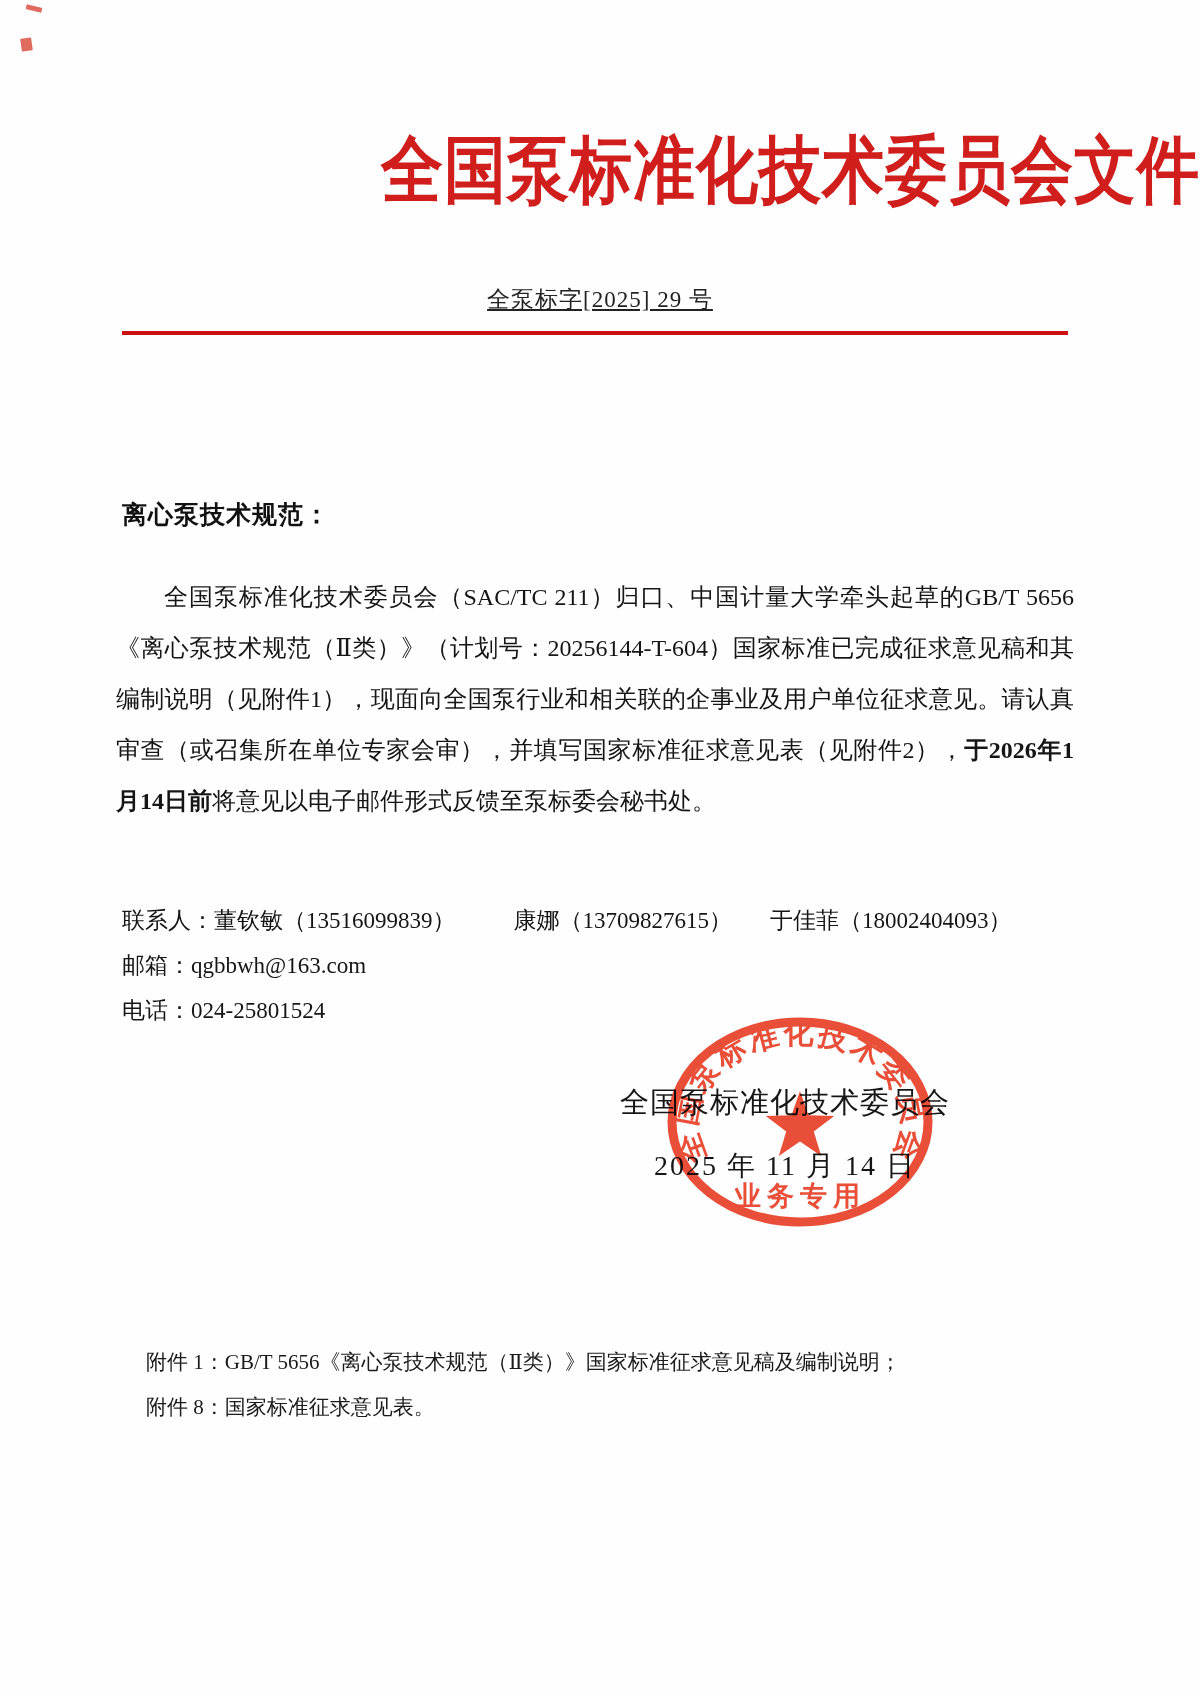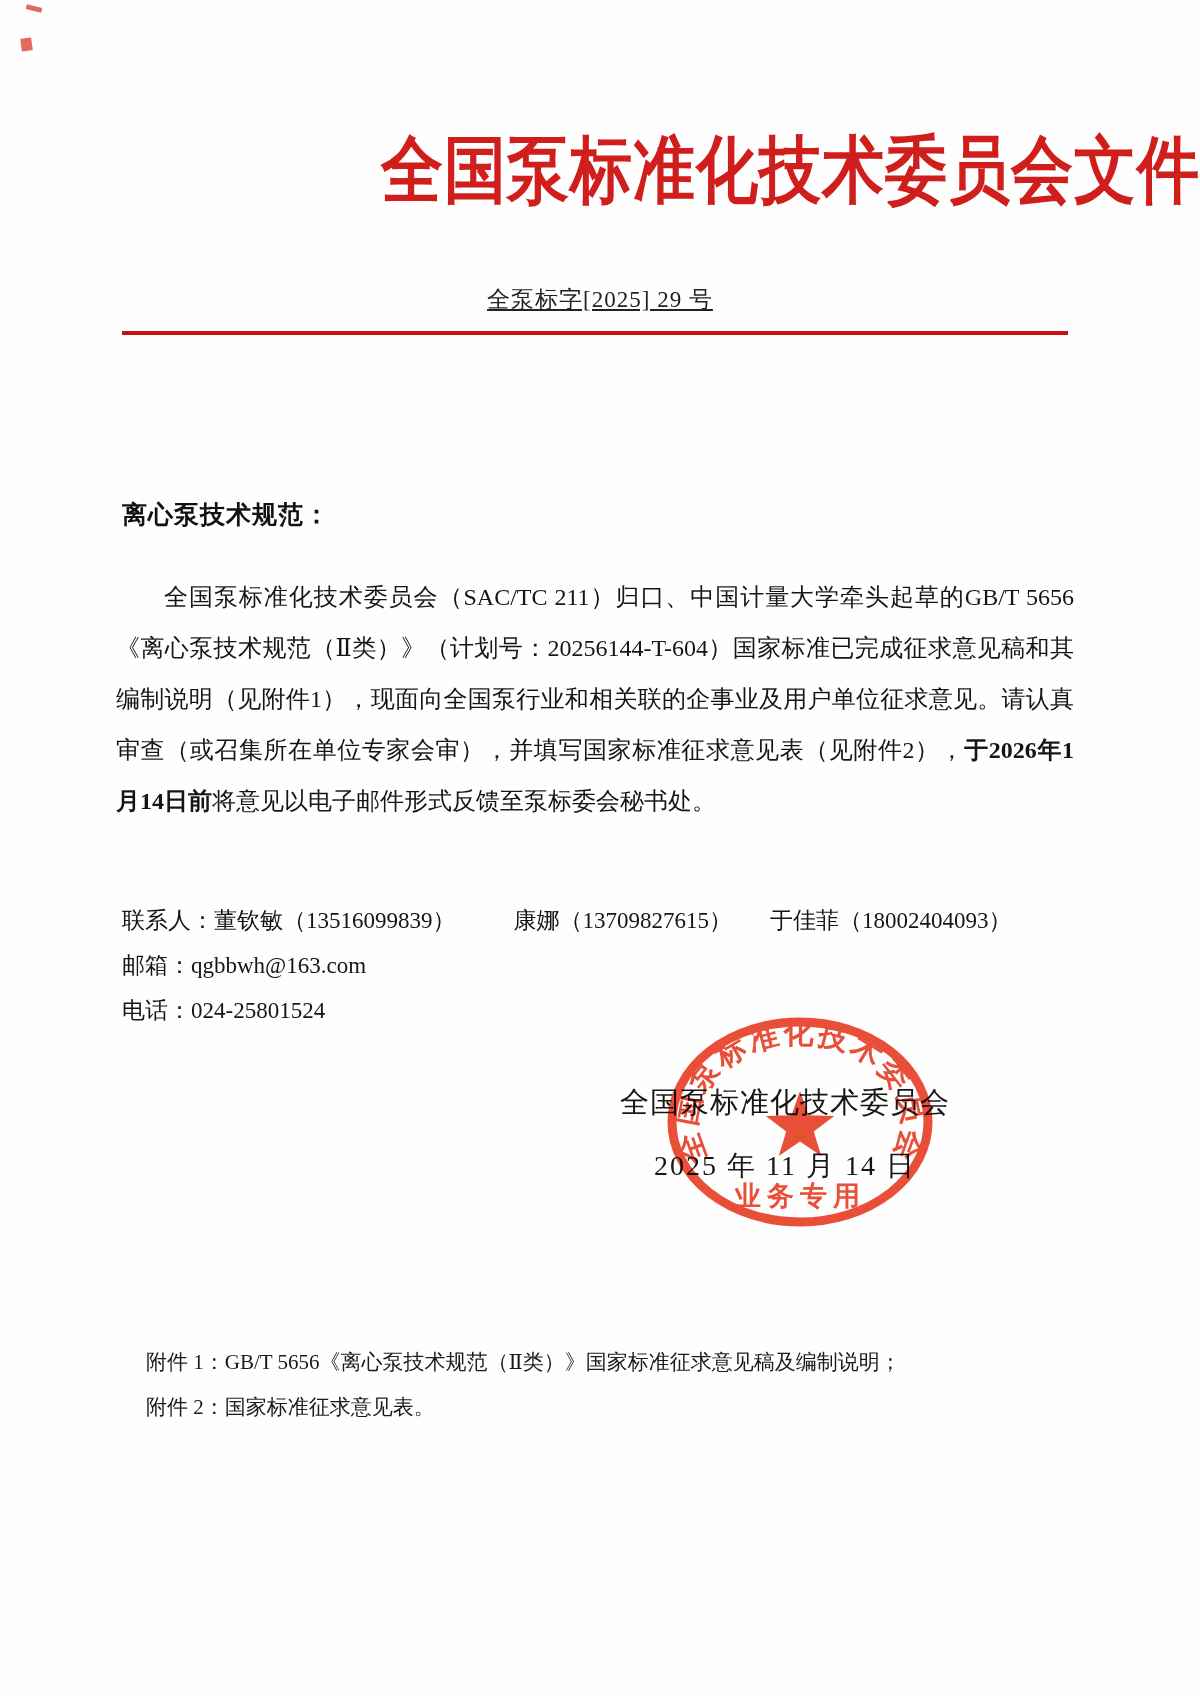--- a/index.html
+++ b/index.html
@@ -131,16 +131,16 @@
     <ellipse cx="145" cy="115" rx="128" ry="100" fill="none" stroke="#e94027" stroke-width="9"></ellipse>
     <text font-size="30" fill="#e94027" letter-spacing="3" text-anchor="middle">
       <textPath href="#sealArc" startOffset="50%">全国泵标准化技术委员会</textPath>
     </text>
     <polygon points="145,84 153.5,108.3 179.2,108.9 158.8,124.5 166.2,149.1 145,134.5 123.8,149.1 131.2,124.5 110.8,108.9 136.5,108.3" fill="#e94027"></polygon>
     <text x="145" y="198" font-size="27" fill="#e94027" letter-spacing="6" text-anchor="middle">业务专用</text>
   </svg>
 
   <div class="attachments">
     <div>附件 1：GB/T 5656《离心泵技术规范（Ⅱ类）》国家标准征求意见稿及编制说明；</div>
-    <div>附件 2：国家标准征求意见表。</div>
+    <div>附件 8：国家标准征求意见表。</div>
   </div>
 
 </div>
 
 </body></html>

